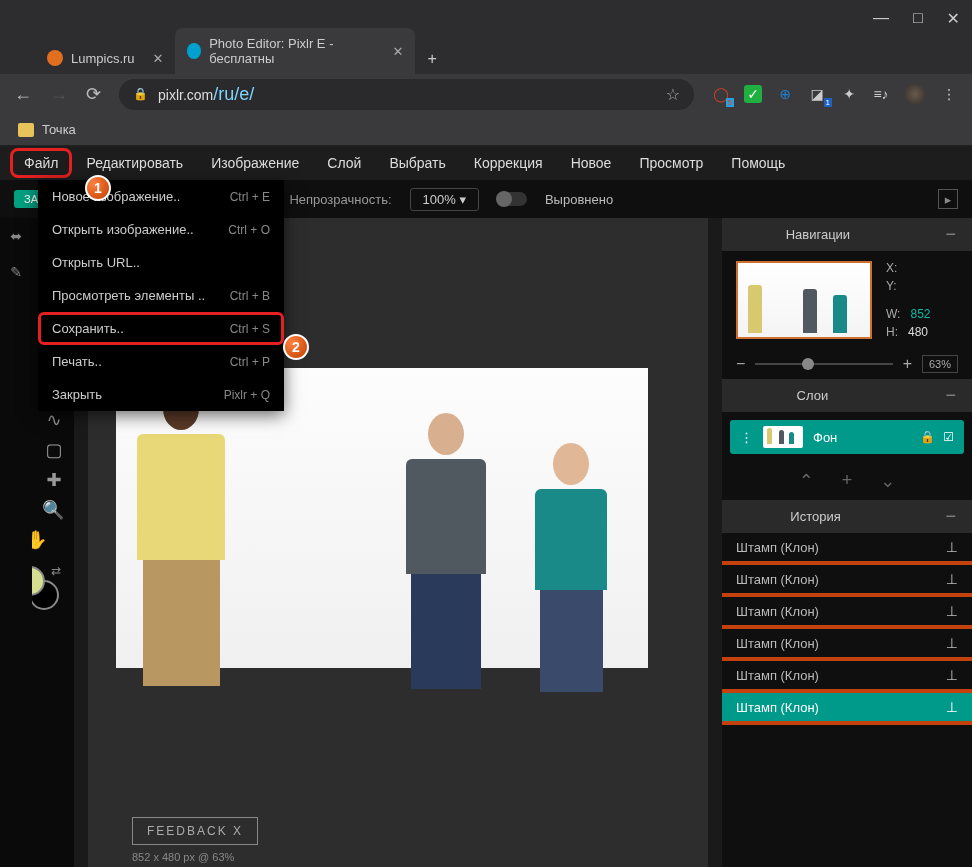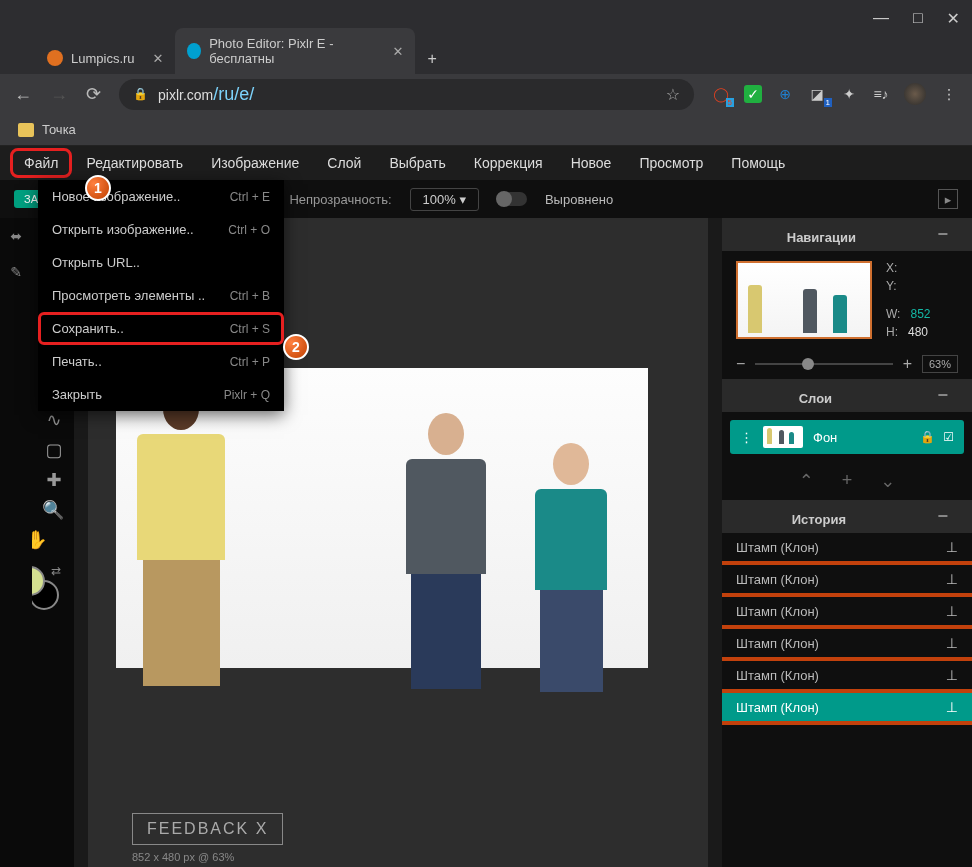--- a/index.html
+++ b/index.html
@@ -75,26 +75,26 @@
   .p3 .head { background: #e0b898; }
   .torso { width: 80%; margin: 4px auto 0; height: 45%; border-radius: 6px 6px 0 0; }
   .p1 .torso { background: #e8d878; }
   .p2 .torso { background: #505860; }
   .p3 .torso { background: #1a8a88; }
   .legs { width: 70%; margin: 0 auto; height: 45%; }
   .p1 .legs { background: #b89860; }
   .p2 .legs { background: #2a3a5a; }
   .p3 .legs { background: #3a4a6a; }
   
-  .feedback-box { position: absolute; bottom: 22px; left: 58px; border: 1px solid #888; padding: 6px 14px; color: #aaa; font-size: 16px; letter-spacing: 2px; }
+  .feedback-box { position: absolute; bottom: 22px; left: 58px; border: 1px solid #888; padding: 6px 14px; color: #aaa; font-size: 12px; letter-spacing: 2px; }
   .status-dim { position: absolute; bottom: 4px; left: 58px; color: #888; font-size: 11px; }
   
   
   .right-panels { width: 250px; background: #0f0f0f; display: flex; flex-direction: column; }
-  .panel-head { background: #2a2a2a; padding: 6px 24px; display: flex; align-items: flex-end; color: #ccc; font-size: 13px; font-weight: bold; }
+  .panel-head { background: #2a2a2a; padding: 6px 16px; display: flex; align-items: center; color: #ccc; font-size: 13px; font-weight: normal; }
   .panel-head .minus { margin-left: auto; color: #888; font-size: 18px; }
   
   .nav-panel { padding: 10px 14px; display: flex; gap: 14px; font-size: 12px; color: #aaa; }
   .nav-thumb { width: 136px; height: 78px; background: linear-gradient(#fff,#f4f4f4); border: 2px solid #d07030; position: relative; }
   .mini-p { position: absolute; bottom: 4px; width: 14px; border-radius: 3px 3px 0 0; }
   .mp1 { left: 10px; height: 48px; background: #d8c870; }
   .mp2 { left: 65px; height: 44px; background: #505860; }
   .mp3 { left: 95px; height: 38px; background: #1a8a88; }
   .nav-info { display: flex; flex-direction: column; gap: 4px; }
   .nav-info .row { display: flex; gap: 10px; }

